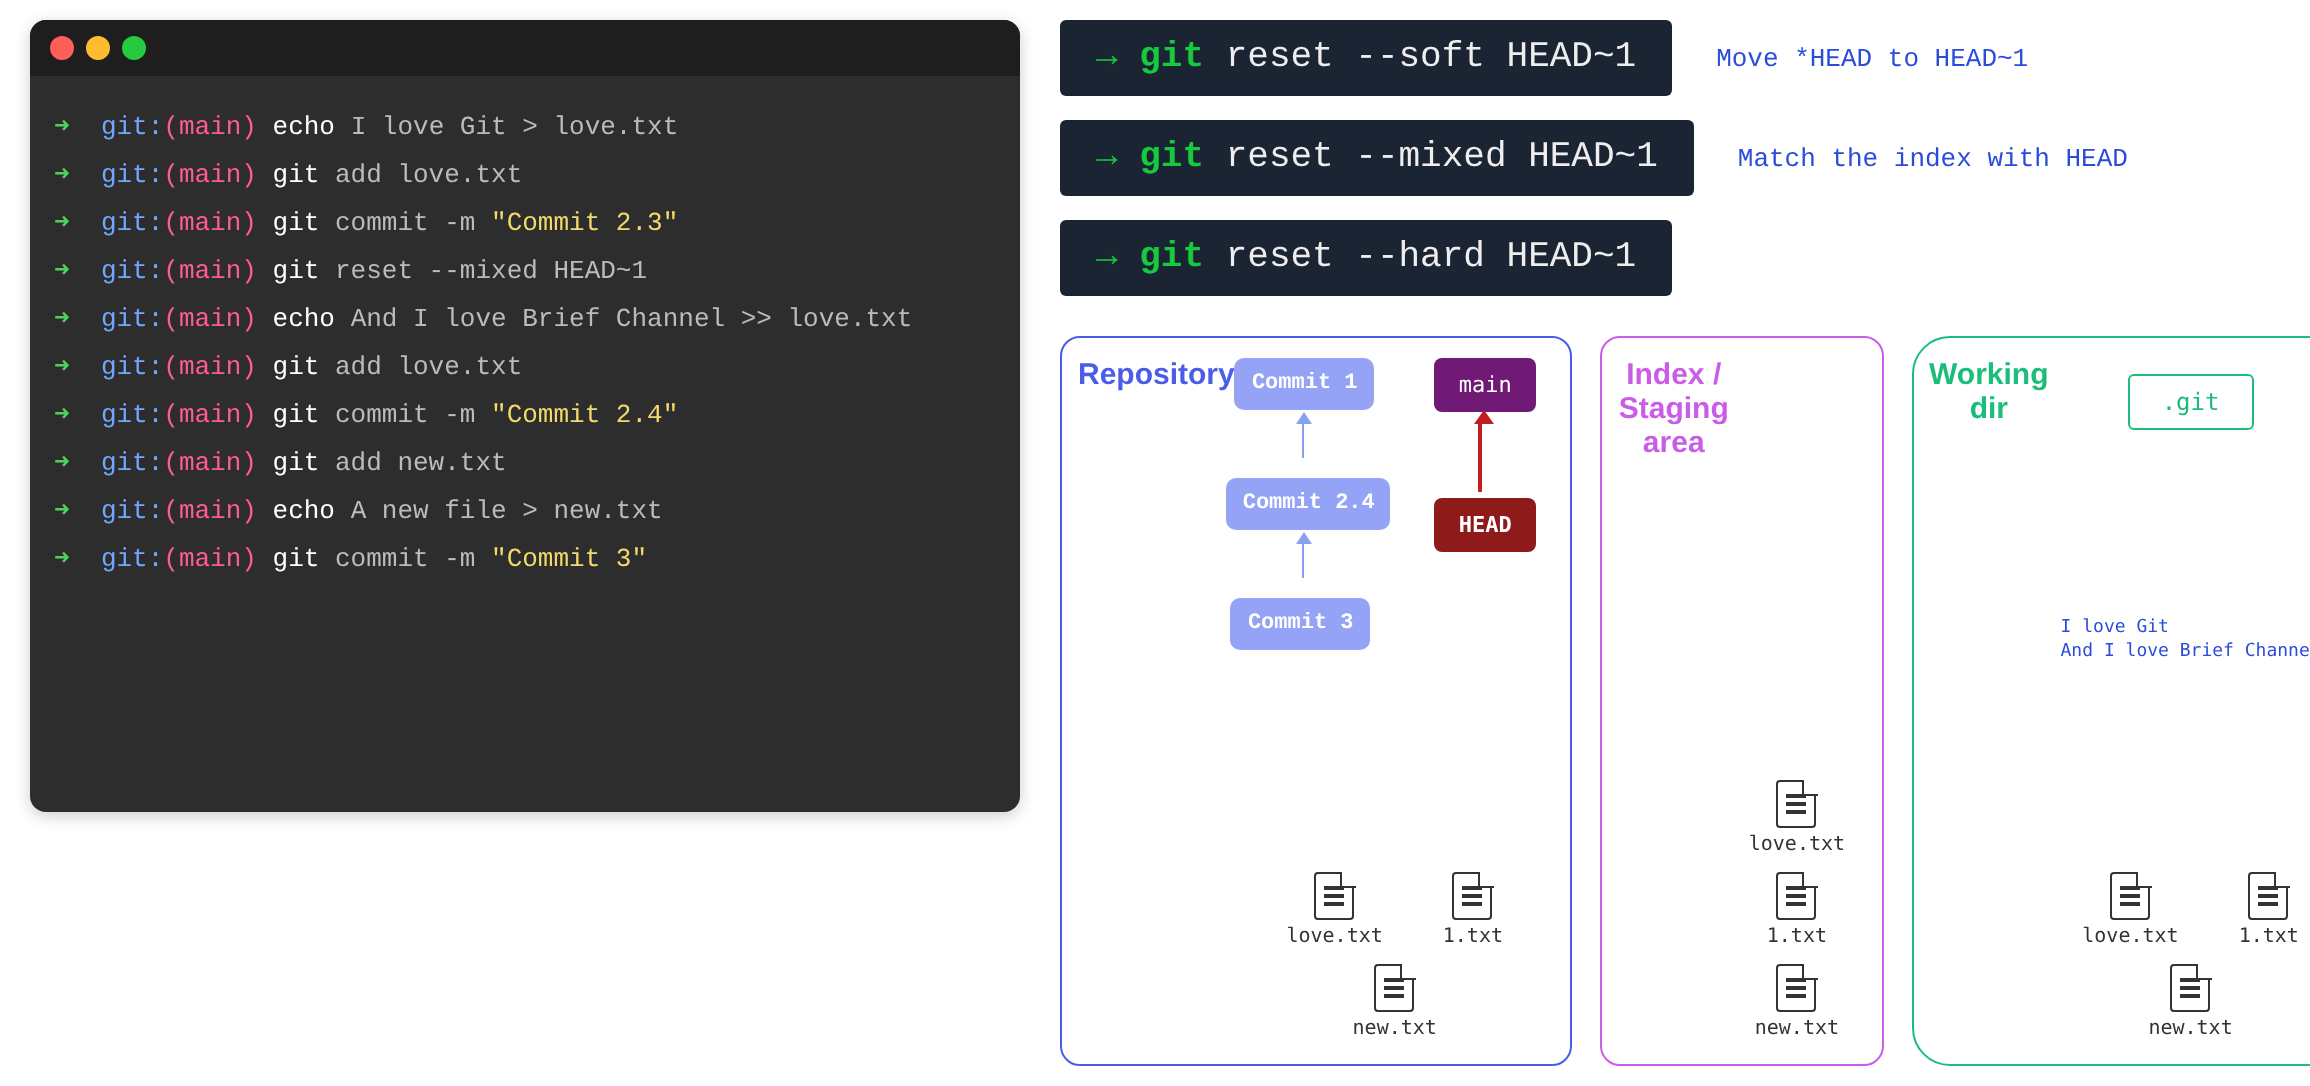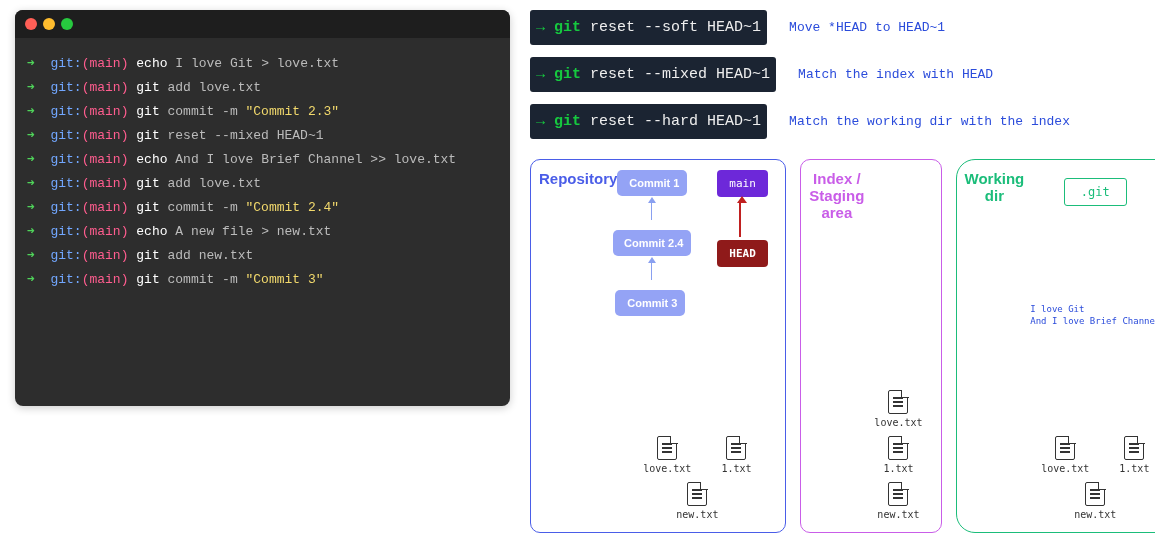--- a/index.html
+++ b/index.html
@@ -42,22 +42,22 @@
   .cmd { color: #fff; }
   .argdim { color: #bbb; }
   .str { color: #f2d96c; }
 
   
   .reset-cmds { display: flex; flex-direction: column; gap: 12px; }
   .cmd-row { display: flex; align-items: center; gap: 22px; }
   .cmd-pill {
     background: #1b2432;
     color: #eee;
-    font-size: 15px;
-    padding: 9px 6px;
+    font-size: 18px;
+    padding: 9px 18px;
     border-radius: 3px;
     min-width: 235px;
   }
   .cmd-pill .arrow { color: #16c93f; }
   .cmd-pill .git { color: #16c93f; font-weight: bold; }
   .cmd-desc { color: #2b4cdb; font-size: 13px; }
 
   
   .panels { display: flex; gap: 14px; flex: 1; }
   .panel {
@@ -87,27 +87,27 @@
     width: 160px;
   }
   .commit-box {
     position: absolute;
     background: #94a3f5;
     color: #fff;
     font-size: 11px;
     font-weight: 600;
     padding: 7px 8px;
     border-radius: 5px;
-    text-align: right;
+    text-align: center;
     min-width: 70px;
-    font-family: Liberation Sans, sans-serif;
+    font-family: Liberation Mono, monospace;
   }
   .main-box {
     position: absolute;
-    background: #6d28d9;
+    background: #701a75;
     color: #fff;
     font-size: 11px;
     padding: 7px 12px;
     border-radius: 4px;
     font-family: Menlo, monospace;
   }
   .head-box {
     position: absolute;
     background: #8f1a1a;
     color: #fff;
@@ -220,41 +220,40 @@
         <div class="dot green"></div>
       </div>
       <div class="term-body" id="term-body">
           <div class="term-line"><span class="arrow">➜</span>  <span class="gitlbl">git:</span><span class="branch">(main)</span> <span class="cmd">echo</span> <span class="argdim">I love Git &gt; love.txt</span></div>
           <div class="term-line"><span class="arrow">➜</span>  <span class="gitlbl">git:</span><span class="branch">(main)</span> <span class="cmd">git</span> <span class="argdim">add love.txt</span></div>
           <div class="term-line"><span class="arrow">➜</span>  <span class="gitlbl">git:</span><span class="branch">(main)</span> <span class="cmd">git</span> <span class="argdim">commit -m </span><span class="str">"Commit 2.3"</span></div>
           <div class="term-line"><span class="arrow">➜</span>  <span class="gitlbl">git:</span><span class="branch">(main)</span> <span class="cmd">git</span> <span class="argdim">reset --mixed HEAD~1</span></div>
           <div class="term-line"><span class="arrow">➜</span>  <span class="gitlbl">git:</span><span class="branch">(main)</span> <span class="cmd">echo</span> <span class="argdim">And I love Brief Channel &gt;&gt; love.txt</span></div>
           <div class="term-line"><span class="arrow">➜</span>  <span class="gitlbl">git:</span><span class="branch">(main)</span> <span class="cmd">git</span> <span class="argdim">add love.txt</span></div>
           <div class="term-line"><span class="arrow">➜</span>  <span class="gitlbl">git:</span><span class="branch">(main)</span> <span class="cmd">git</span> <span class="argdim">commit -m </span><span class="str">"Commit 2.4"</span></div>
+          <div class="term-line"><span class="arrow">➜</span>  <span class="gitlbl">git:</span><span class="branch">(main)</span> <span class="cmd">git</span> <span class="argdim">add new.txt</span></div>
           <div class="term-line"><span class="arrow">➜</span>  <span class="gitlbl">git:</span><span class="branch">(main)</span> <span class="cmd">echo</span> <span class="argdim">A new file &gt; new.txt</span></div>
-          <div class="term-line"><span class="arrow">➜</span>  <span class="gitlbl">git:</span><span class="branch">(main)</span> <span class="cmd">git</span> <span class="argdim">add new.txt</span></div>
           <div class="term-line"><span class="arrow">➜</span>  <span class="gitlbl">git:</span><span class="branch">(main)</span> <span class="cmd">git</span> <span class="argdim">commit -m </span><span class="str">"Commit 3"</span></div>
         </div>
     </div>
   </div>
 
   <div class="right-col">
 
     <div class="reset-cmds" id="reset-cmds">
         <div class="cmd-row">
           <div class="cmd-pill"><span class="arrow">→</span> <span class="git">git</span> <span>reset --soft HEAD~1</span></div>
           <div class="cmd-desc">Move *HEAD to HEAD~1</div>
         </div>
         <div class="cmd-row">
           <div class="cmd-pill"><span class="arrow">→</span> <span class="git">git</span> <span>reset --mixed HEAD~1</span></div>
           <div class="cmd-desc">Match the index with HEAD</div>
         </div>
         <div class="cmd-row">
           <div class="cmd-pill"><span class="arrow">→</span> <span class="git">git</span> <span>reset --hard HEAD~1</span></div>
-          <div class="cmd-desc">Match the working dir with the index</div>
         </div>
       </div>
 
     <div class="panels">
 
       <div class="panel repo">
         <div class="panel-title">Repository</div>
         <div class="panel-body">
           <div class="repo-graph">
             <div class="commit-box" style="top:0; left:0;">Commit 1</div>

